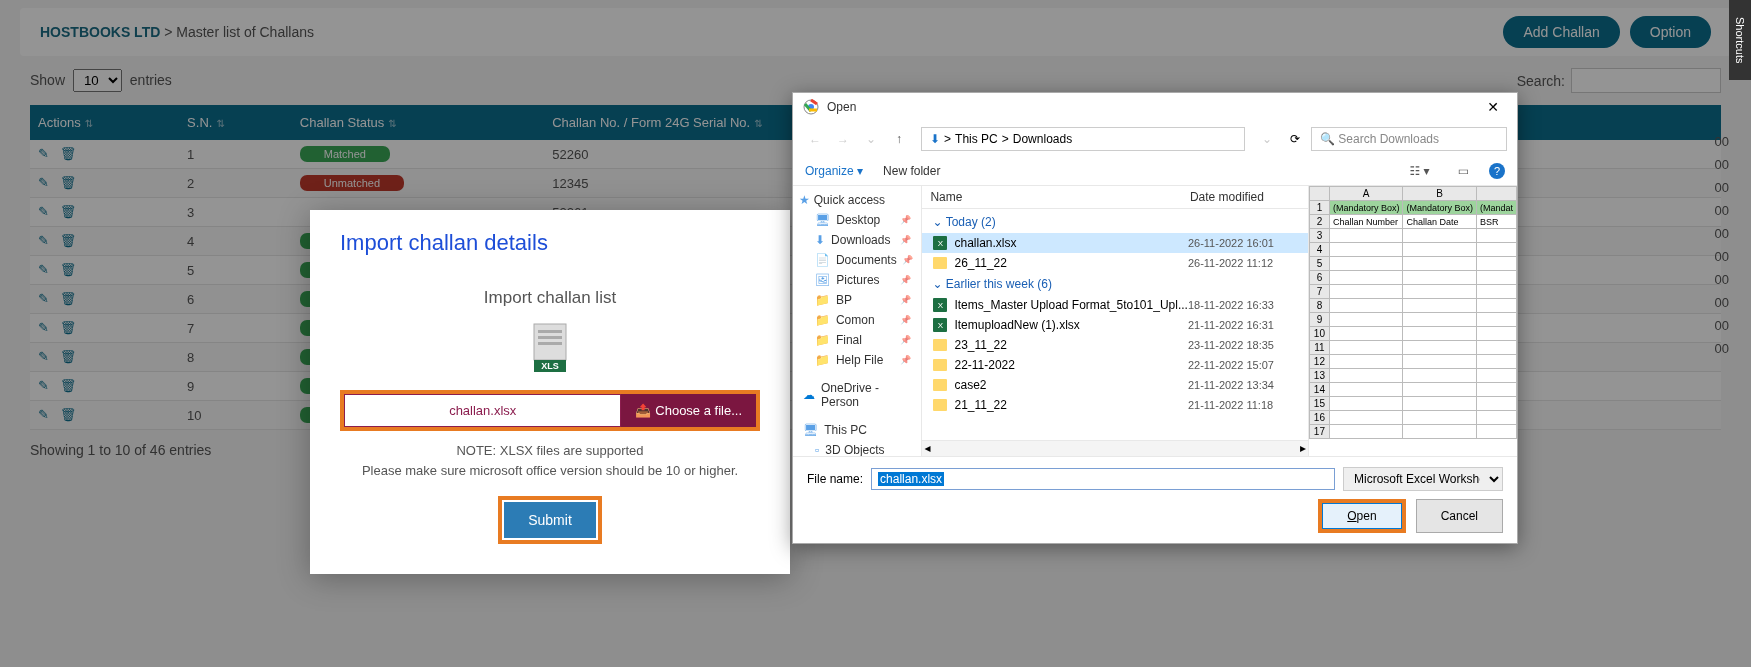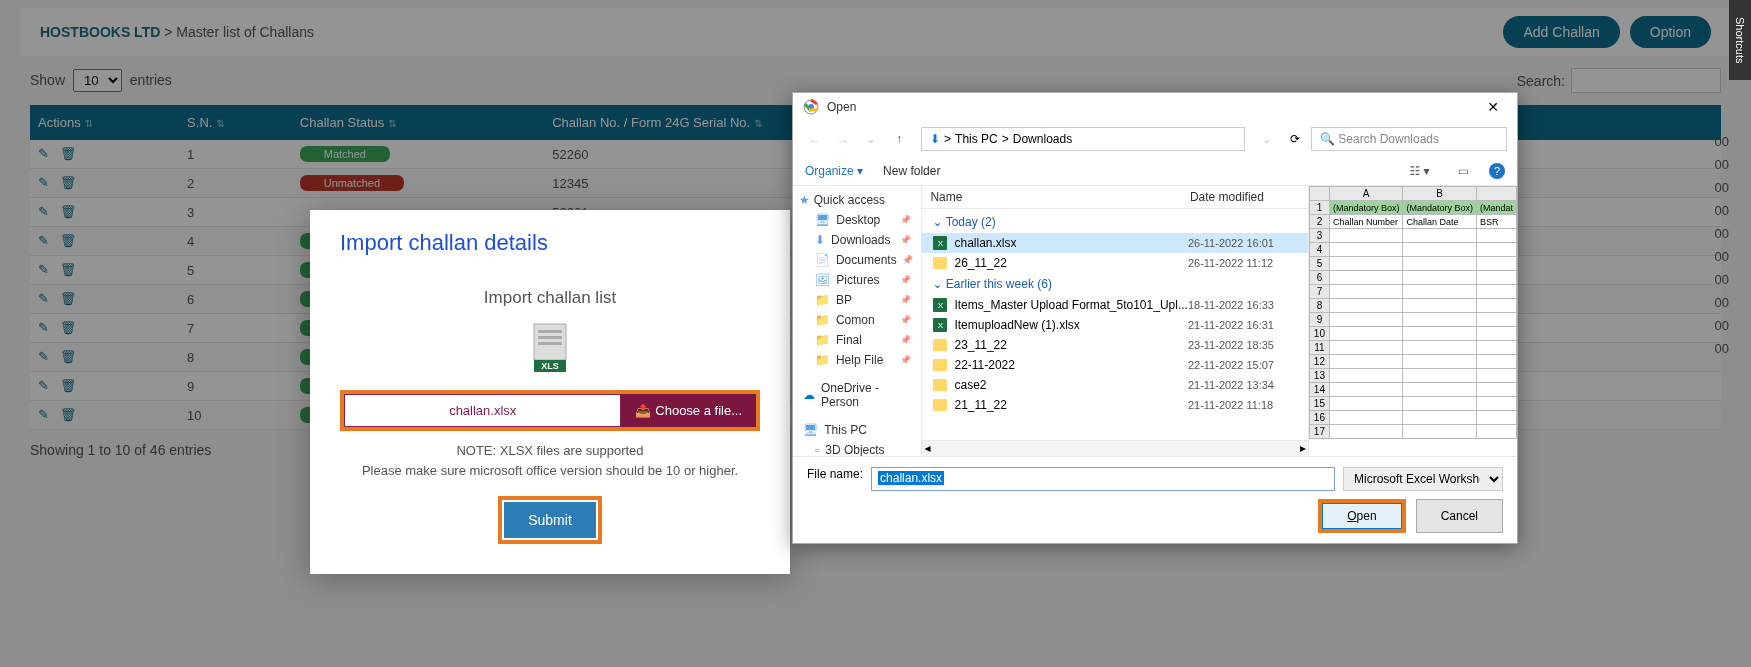--- a/index.html
+++ b/index.html
@@ -92,21 +92,21 @@
 .win-hscroll { height:16px; border-top:1px solid #e8e8e8; background:#f4f4f4; position:relative; }
 
 .win-preview { width: 210px; border-left:1px solid #e8e8e8; background:#fff; padding: 0; overflow:hidden; }
 .win-preview table { border-collapse:collapse; width:100%; font-size:10px; }
 .win-preview th, .win-preview td { border:1px solid #bbb; padding:1px 3px; height:14px; }
 .win-preview .rownum { background:#e8e8e8; width:20px; text-align:center; }
 .win-preview .colhead { background:#e8e8e8; text-align:center; }
 .win-preview .mandatory { background:#9dd49d; font-size:9px; text-align:center; }
 
 .win-bottom { padding: 10px 14px; display:flex; flex-direction:column; gap:8px; border-top:1px solid #e8e8e8; }
-.win-filerow { display:flex; gap:8px; }
+.win-filerow { display:flex; align-items:center; gap:8px; }
 .win-filerow label { font-size:12px; }
 .win-filerow .fname-input { flex:1; border:1px solid #7a9fd4; padding:3px 6px; font-size:12px; }
 .win-filerow .fname-input span { background:#0078d4; color:#fff; padding:0 2px; }
 .win-filerow select { border:1px solid #ccc; padding:3px 6px; font-size:12px; width:160px; }
 .win-btns { display:flex; justify-content:flex-end; gap:10px; }
 .win-btns .openwrap { border:4px solid #e87b22; }
 .win-btn { padding: 5px 24px; border:1px solid #aaa; background:#e5e5e5; font-size:12px; cursor:pointer; }
 .win-btn.open { border:1px solid #0078d4; background:#e5f1fb; }
 
 .folder-ico { width:14px; height:12px; background:#ffd86b; border-radius:1px; display:inline-block; }

